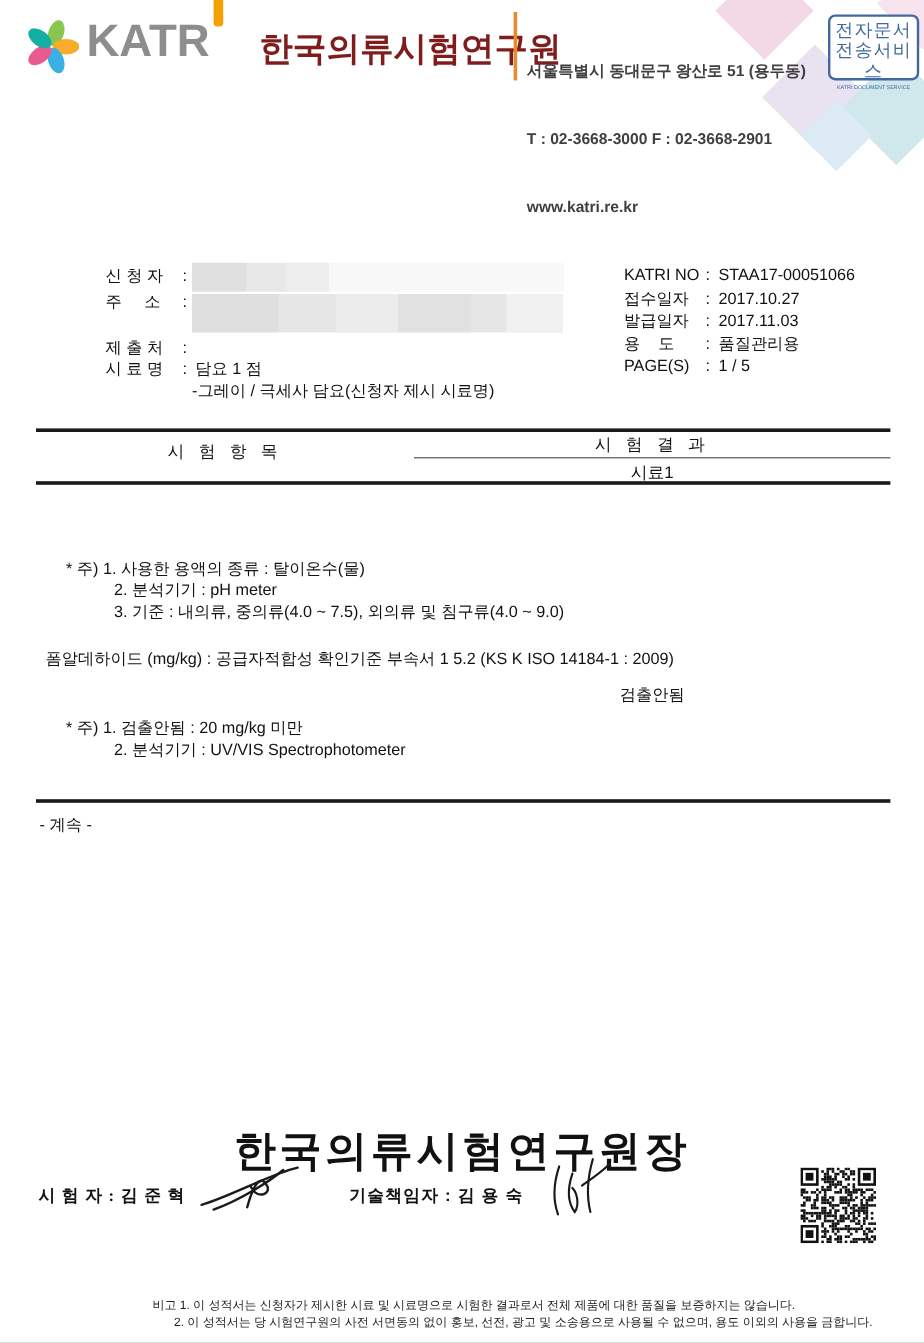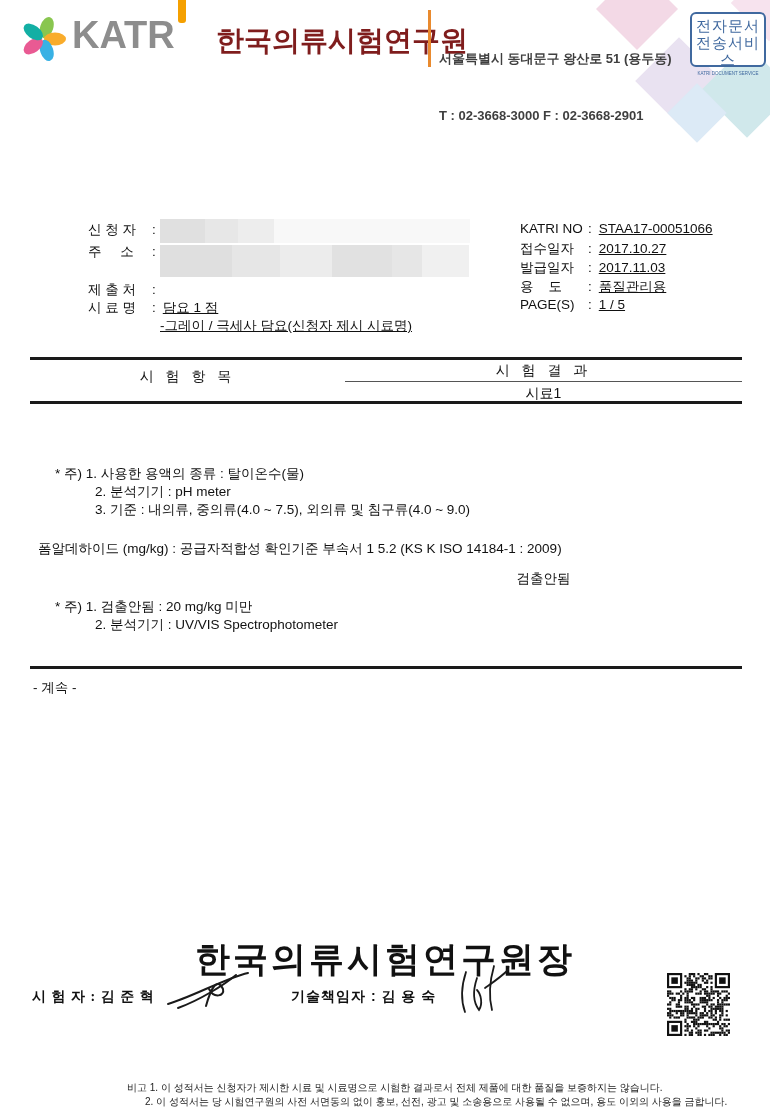--- a/index.html
+++ b/index.html
@@ -24,21 +24,21 @@
         font-weight:600;z-index:2;white-space:pre;}
   .badge{position:absolute;left:690px;top:12px;width:72px;height:48px;background:#fff;
          border:2px solid #40699f;border-radius:6px;z-index:3;text-align:center;padding-top:3px;box-sizing:content-box;}
   .badge .b1,.badge .b2{font-size:15px;font-weight:400;color:#40699f;line-height:17px;letter-spacing:1px;}
   .badge .b3{font-size:5px;color:#40699f;letter-spacing:0;margin-top:2px;transform:scale(.9);}
   
   .title-wrap{position:absolute;left:0;top:163px;width:770px;text-align:center;}
   .title{display:inline-block;font-size:29px;font-weight:700;letter-spacing:7px;
          border-bottom:2.5px solid #111;padding:0 6px 5px 12px;}
   
-  .f-row{position:absolute;font-size:13.5px;white-space:pre;text-decoration:underline;}
+  .f-row{position:absolute;font-size:13.5px;white-space:pre;}
   .f-label{display:inline-block;width:62px;white-space:pre;}
   .f-colon{display:inline-block;margin:0 7px 0 2px;}
   .r-label{display:inline-block;width:66px;white-space:pre;}
   .redact{position:absolute;z-index:1;}
   
   .rule{position:absolute;background:#1a1a1a;}
   .thin-rule{position:absolute;background:#555;}
   .th{position:absolute;font-size:14px;text-align:center;letter-spacing:4px;}
   .cell-center{position:absolute;left:345px;width:397px;text-align:center;font-size:13.5px;}
   .body-line{position:absolute;font-size:13.5px;white-space:pre;}
@@ -82,20 +82,21 @@
       </g>
     </svg>
 
     <div class="katri-text"><span>KATR</span><span class="katri-i"><span class="i-stem"></span></span></div>
 
     <div class="org-name">한국의류시험연구원</div>
     <div class="v-divider"></div>
     <div class="addr">
       <div>서울특별시 동대문구 왕산로 51 (용두동)</div>
       <div>T : 02-3668-3000 F : 02-3668-2901</div>
+      <div>www.katri.re.kr</div>
     </div>
 
     <div class="badge">
       <div class="b1">전자문서</div>
       <div class="b2">전송서비스</div>
       <div class="b3">KATRI DOCUMENT SERVICE</div>
     </div>
   </div>
 
 

